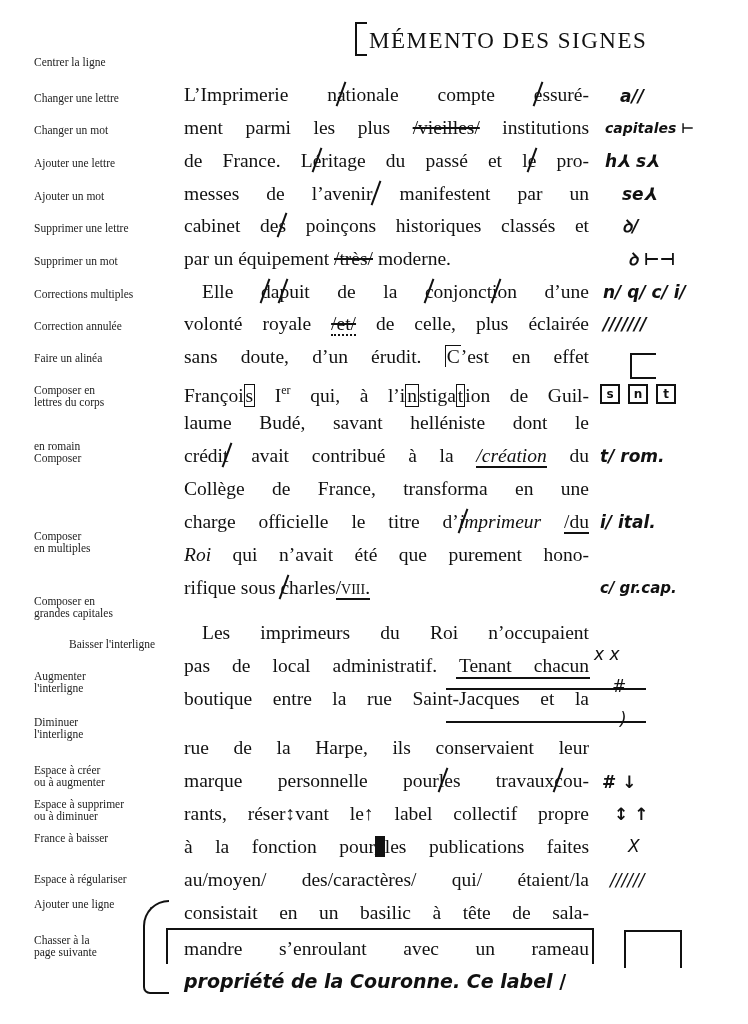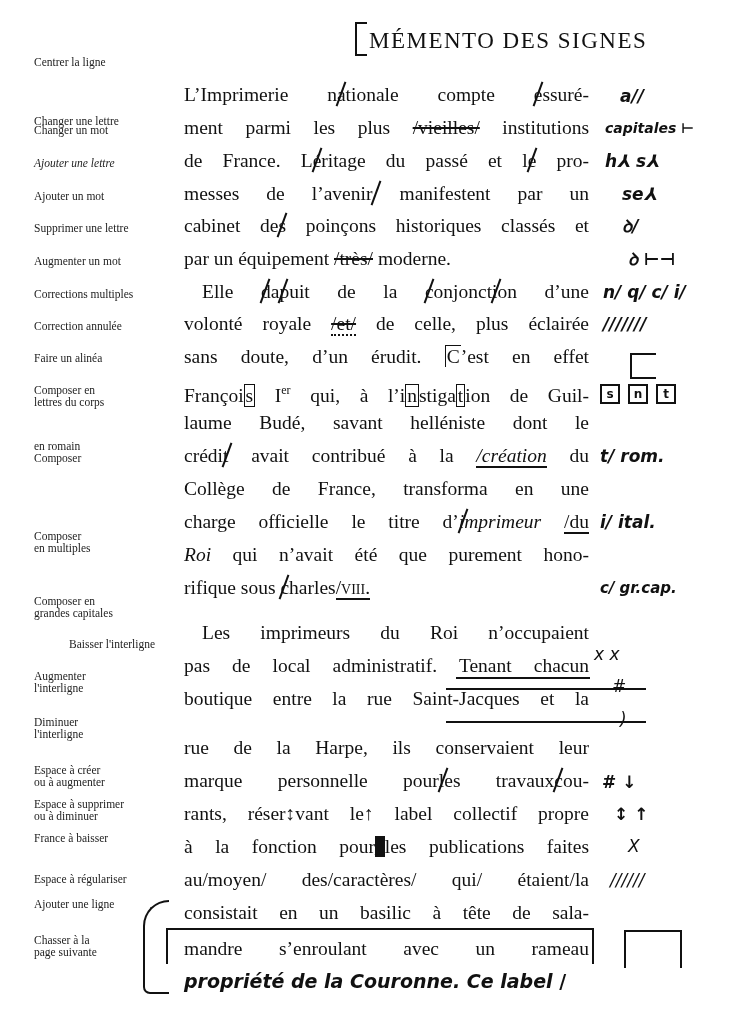--- a/index.html
+++ b/index.html
@@ -60,26 +60,26 @@
 </style>
 </head>
 <body>
 
 <div class="title">
   <span class="bracket"></span><span>MÉMENTO DES SIGNES</span>
 </div>
 
 <div id="labels">
     <div class="label" style="top: 44px; margin-top: 12px;">Centrer la ligne</div>
-    <div class="label" style="top: 92px; margin-top: 23px;">Changer une lettre</div>
+    <div class="label" style="top: 92px;">Changer une lettre</div>
     <div class="label" style="top: 124px;">Changer un mot</div>
-    <div class="label" style="top: 157px; font-style: italic;">Ajouter une lettre</div>
+    <div class="label" style="top: 157px;">Ajouter une lettre</div>
     <div class="label" style="top: 190px;">Ajouter un mot</div>
     <div class="label" style="top: 222px;">Supprimer une lettre</div>
-    <div class="label" style="top: 255px;">Augmenter un mot</div>
+    <div class="label" style="top: 255px;">Supprimer un mot</div>
     <div class="label" style="top: 288px;">Corrections multiples</div>
     <div class="label" style="top: 320px;">Correction annulée</div>
     <div class="label" style="top: 352px;">Faire un alinéa</div>
     <div class="label" style="top: 384px;">Composer en</div>
     <div class="label" style="top: 396px;">lettres du corps</div>
     <div class="label" style="top: 452px;">Composer</div>
     <div class="label" style="top: 440px;">en romain</div>
     <div class="label" style="top: 530px;">Composer</div>
     <div class="label" style="top: 542px;">en multiples</div>
     <div class="label" style="top: 595px;">Composer en</div>

